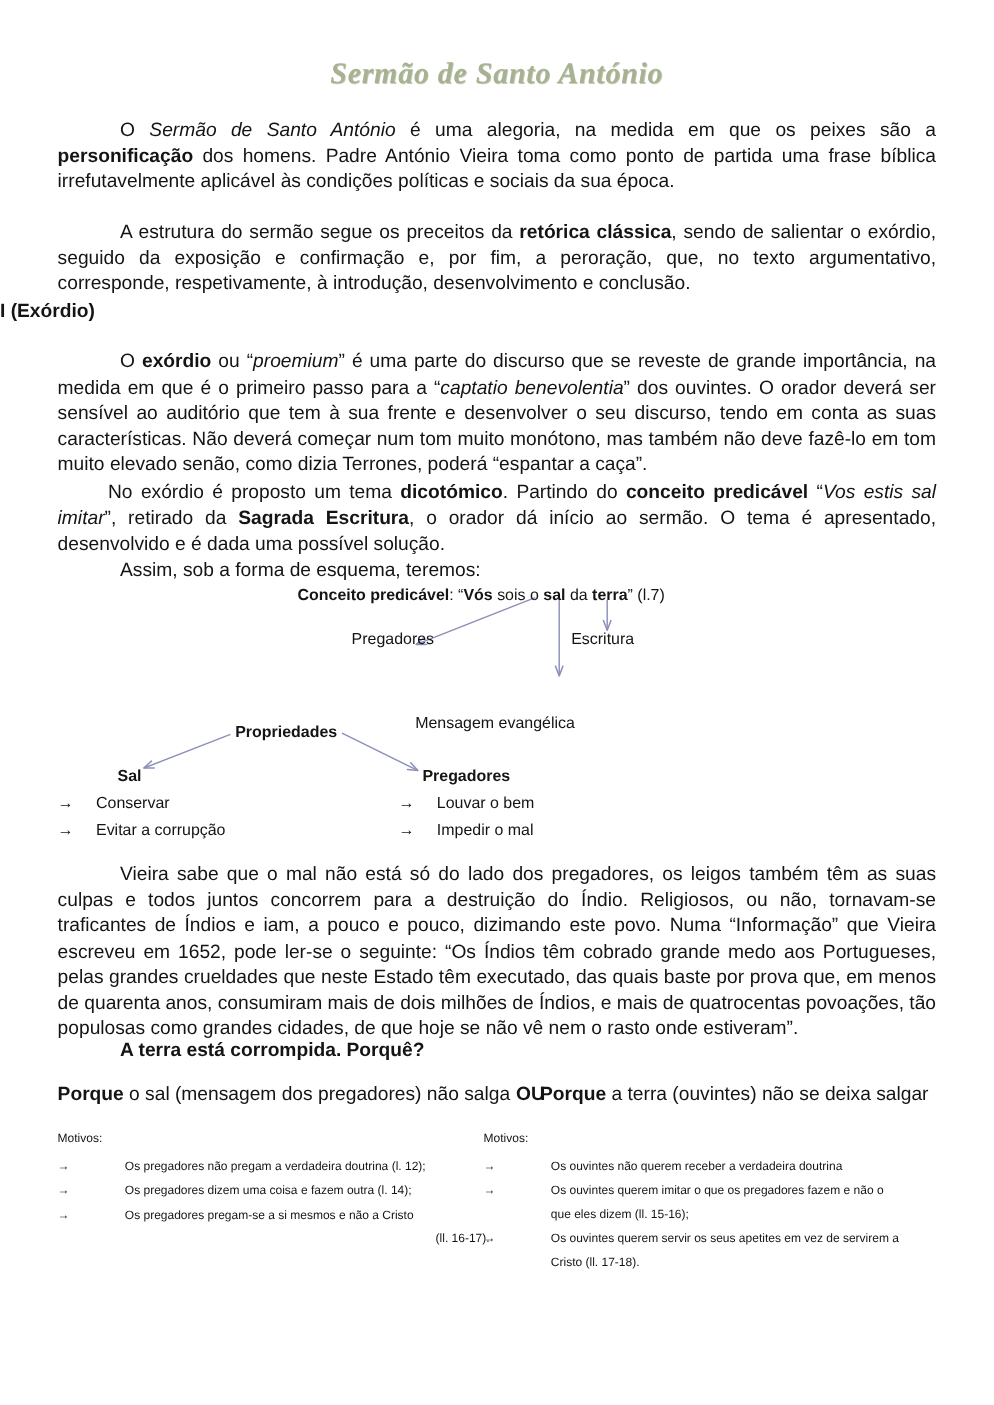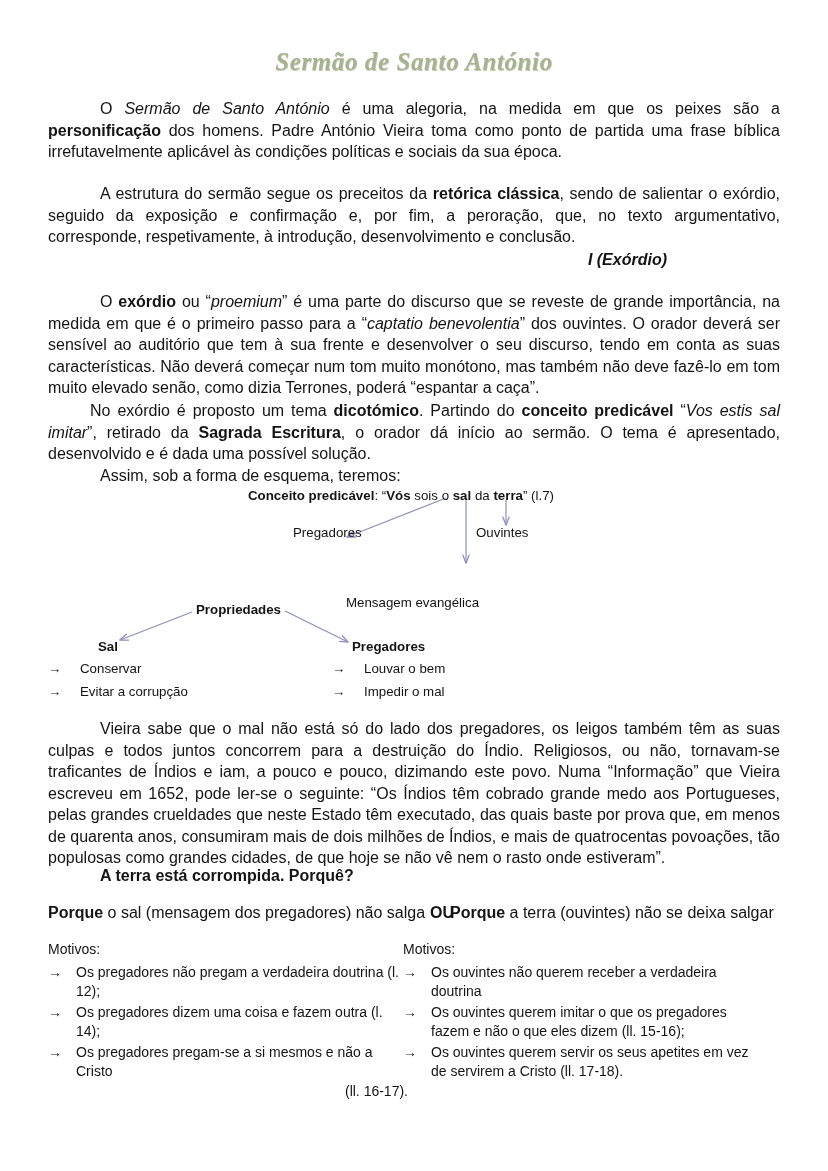--- a/index.html
+++ b/index.html
@@ -50,23 +50,22 @@
   .col.p-indent { text-indent: 52px; }
   .col.p-indent-sm { text-indent: 42px; }
   b, .b { font-weight: bold; }
   i, .i { font-style: italic; }
 
   
   .center-head {
     position: absolute;
     left: 0;
     width: 667px;
-    text-align: right;
+    text-align: left;
     font-weight: bold;
-    font-style: italic;
     font-size: 16px;
   }
 
   
   .node {
     position: absolute;
     font-size: 13.3px;
     white-space: nowrap;
     line-height: 17px;
   }
@@ -98,33 +97,33 @@
   }
   .arrow-row .glyph {
     display: inline-block;
     width: 32px;
     flex: 0 0 32px;
   }
   .arrow-row .txt { display: inline-block; }
 
   .motivos-block {
     position: absolute;
-    font-size: 14px;
+    font-size: 10px;
     line-height: 19.5px;
   }
   .motivos-block .m-head { margin-bottom: 3px; }
   .mrow {
     display: flex;
     margin-bottom: 1px;
   }
   .mrow .glyph {
     flex: 0 0 28px;
     width: 28px;
   }
-  .mrow .txt { flex: 1 1 auto; }
+  .mrow .txt { flex: 1 1 auto; margin-left: 28px; }
   .mrow .txt .tail-right {
     display: block;
     text-align: right;
   }
 </style>
 </head>
 <body>
 
 <div id="page">
 
@@ -166,21 +165,21 @@
     <path d="M192,612 L120,640" stroke="#8c90b8" stroke-width="1.2" fill="none" marker-end="url(#ah)"></path>
 
     <path d="M285,611 L348,642" stroke="#8c90b8" stroke-width="1.2" fill="none" marker-end="url(#ah)"></path>
   </svg>
 
   <div class="node" style="left:248px; top:487px;">
     <b>Conceito predicável</b><span>: “</span><b>Vós</b><span> sois o </span><b>sal</b><span> da </span><b>terra</b><span>” (l.7)</span>
   </div>
 
   <div class="node" style="left:293px; top:524px;">Pregadores</div>
-  <div class="node" style="left:476px; top:524px;">Ouvintes</div>
+  <div class="node" style="left:476px; top:524px;">Escritura</div>
   <div class="node" style="left:346px; top:594px;">Mensagem evangélica</div>
 
   <div class="node bold" style="left:196px; top:601px;">Propriedades</div>
 
   <div class="node bold" style="left:98px; top:638px;">Sal</div>
   <div class="node bold" style="left:352px; top:638px;">Pregadores</div>
 
   <div class="arrow-row" style="left:48px; top:658px;">
     <span class="glyph">→</span>
       <span class="txt">Conservar</span>

